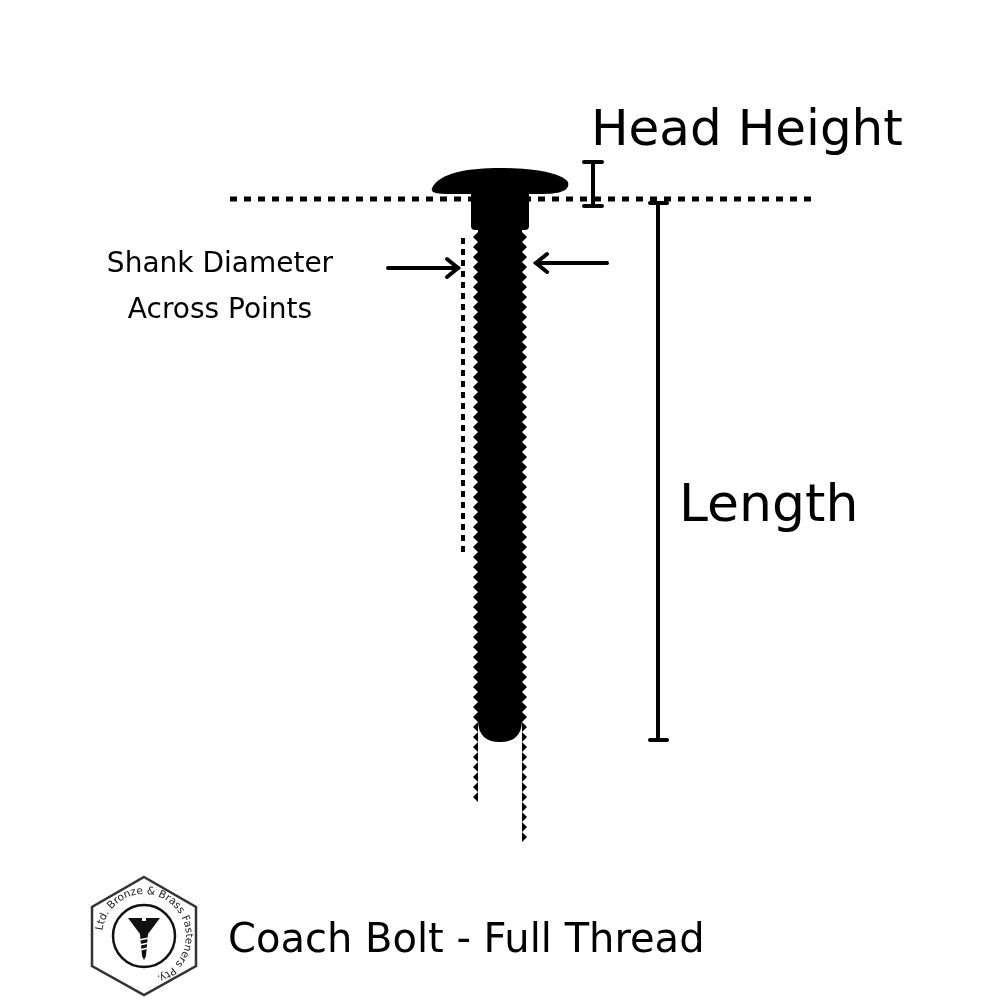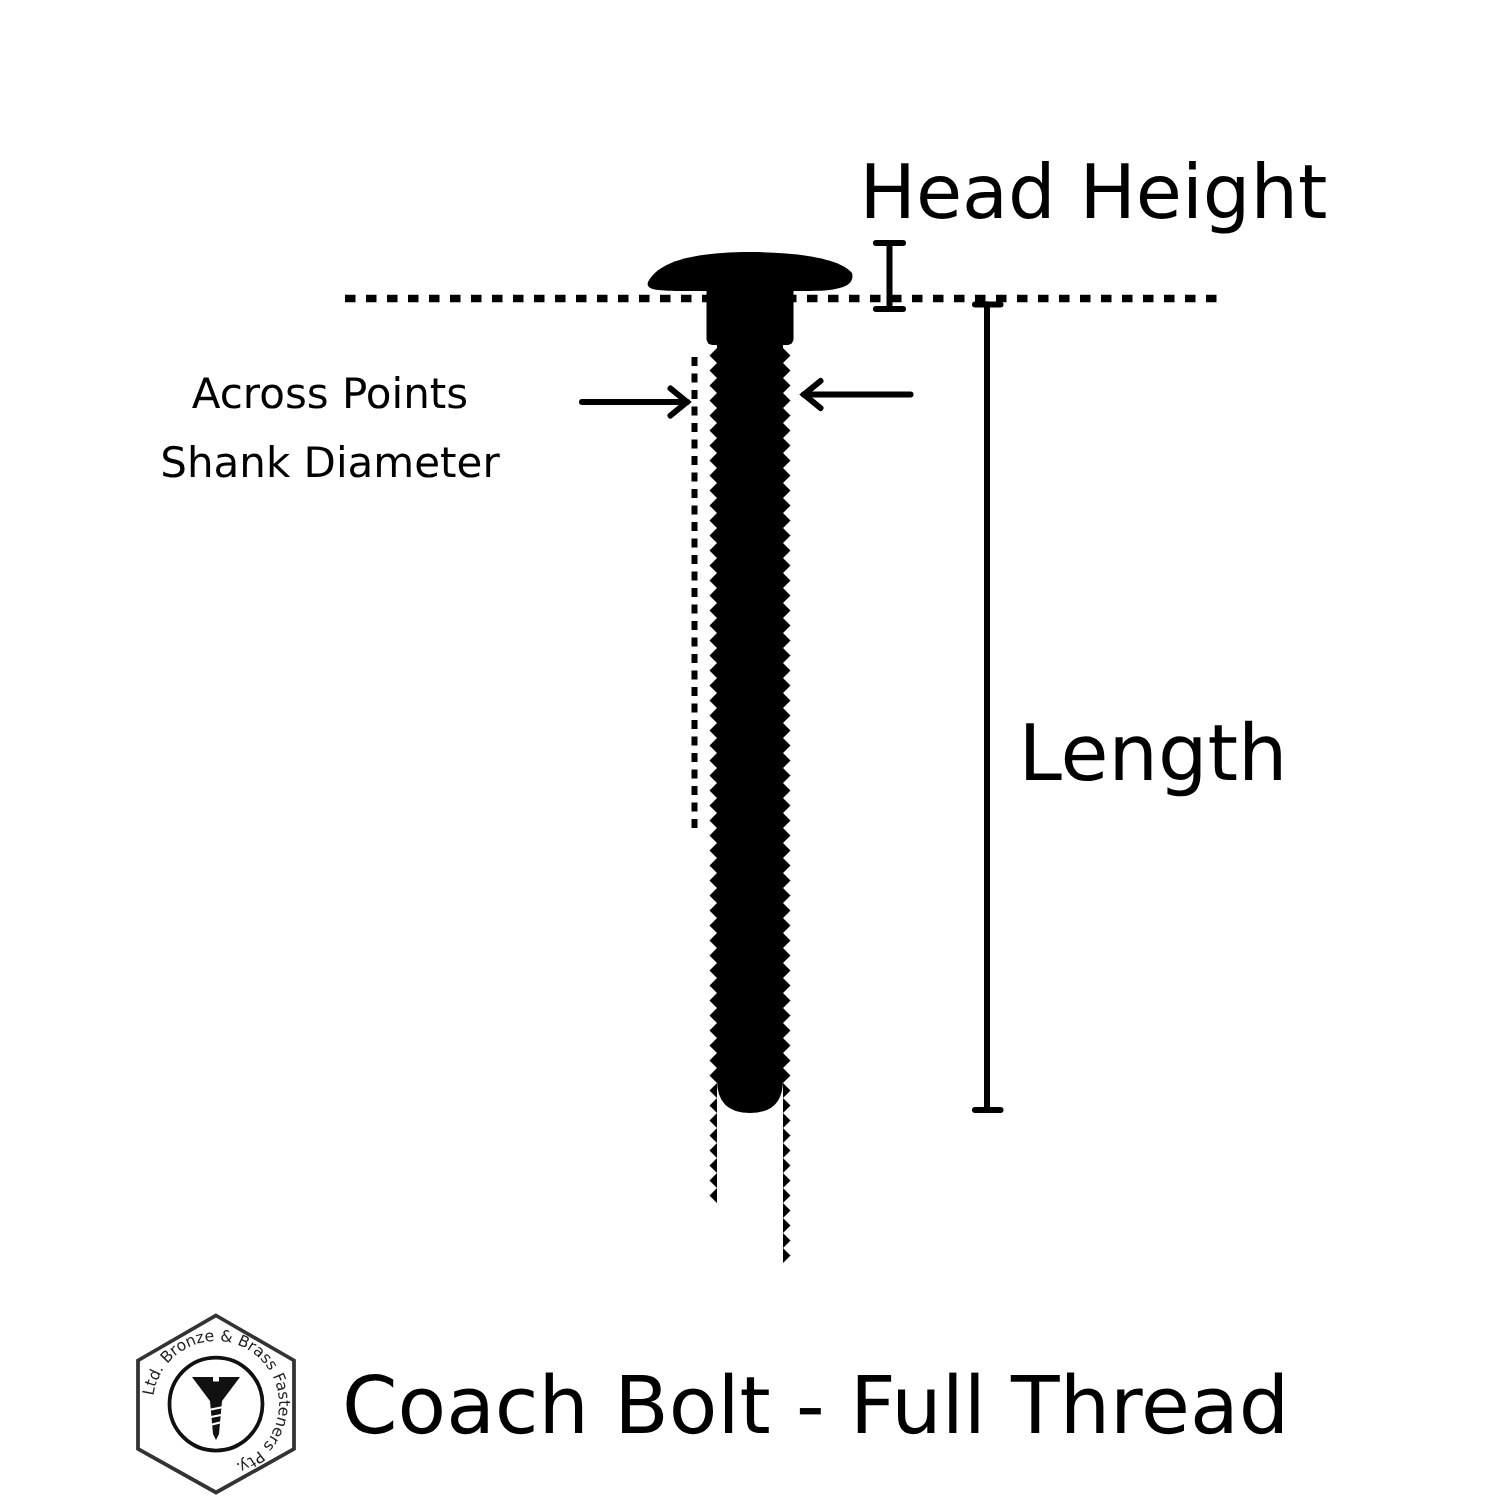--- a/index.html
+++ b/index.html
@@ -1,21 +1,21 @@
 <!DOCTYPE html>
 <html><head>
 <meta charset="utf-8">
 <style>
   html, body { margin: 0; padding: 0; background: #ffffff; }
   body { width: 1000px; height: 1000px; position: relative; overflow: hidden; font-family: "DejaVu Sans", sans-serif; color: #000; }
   .label { position: absolute; white-space: nowrap; color: #000; }
-  #head-height-label { left: 573px; top: 98px; font-size: 50px; line-height: 60px; }
+  #head-height-label { left: 591px; top: 98px; font-size: 50px; line-height: 60px; }
   #length-label { left: 679px; top: 472px; font-size: 52px; line-height: 62px; text-align: center; }
   #shank-label { left: 60px; top: 240px; width: 320px; text-align: center; font-size: 28px; line-height: 46px; }
-  #title-label { left: 228px; top: 905px; font-size: 53px; line-height: 66px; }
+  #title-label { left: 228px; top: 905px; font-size: 40px; line-height: 66px; }
   svg.diagram { position: absolute; left: 0; top: 0; }
   #logo { position: absolute; left: 88px; top: 874px; width: 112px; height: 124px; }
 </style>
 </head>
 <body>
 
 <svg class="diagram" width="1000" height="1000" viewBox="0 0 1000 1000">
 
   <line x1="230" y1="199" x2="812" y2="199" stroke="#000" stroke-width="5" stroke-dasharray="7,7"></line>
 
@@ -53,22 +53,22 @@
 
   <g stroke="#000" stroke-width="4" stroke-linecap="round" fill="none">
     <line x1="536" y1="263" x2="607" y2="263"></line>
     <polyline points="547,254 536,263 547,272"></polyline>
   </g>
 </svg>
 
 <div class="label" id="head-height-label">Head Height</div>
 <div class="label" id="length-label">Length</div>
 <div class="label" id="shank-label">
+  <div>Shank Diameter</div>
   <div>Across Points</div>
-  <div>Shank Diameter</div>
 </div>
 
 <svg id="logo" viewBox="0 0 112 124">
   <polygon points="56,3 108,33 108,92 56,121 4,92 4,33" fill="#fff" stroke="#333" stroke-width="2.5"></polygon>
   <circle cx="56" cy="62" r="31" fill="none" stroke="#111" stroke-width="2.5"></circle>
   <defs>
     <path id="logo-arc" d="M56,62 m-42,0 a42,42 0 1,1 84,0 a42,42 0 1,1 -84,0"></path>
   </defs>
   <text font-size="10.5" fill="#222" font-family="DejaVu Sans, sans-serif">
     <textPath href="#logo-arc" startOffset="2%">Ltd. Bronze &amp; Brass Fasteners Pty.</textPath>

